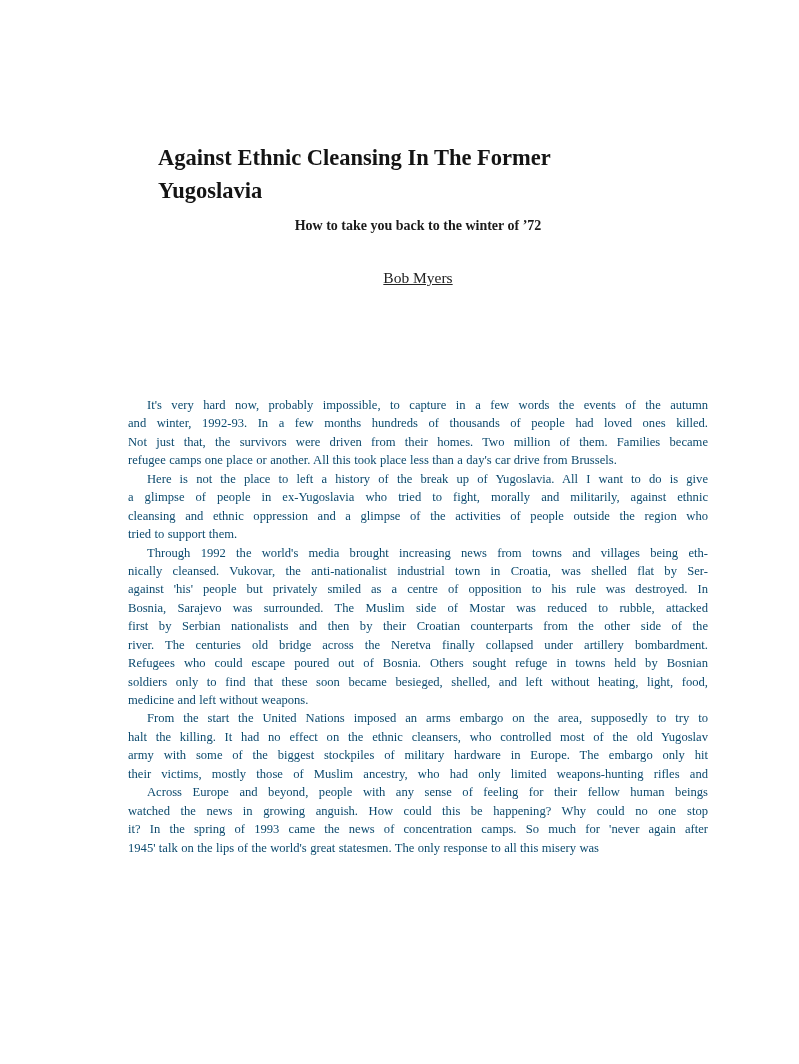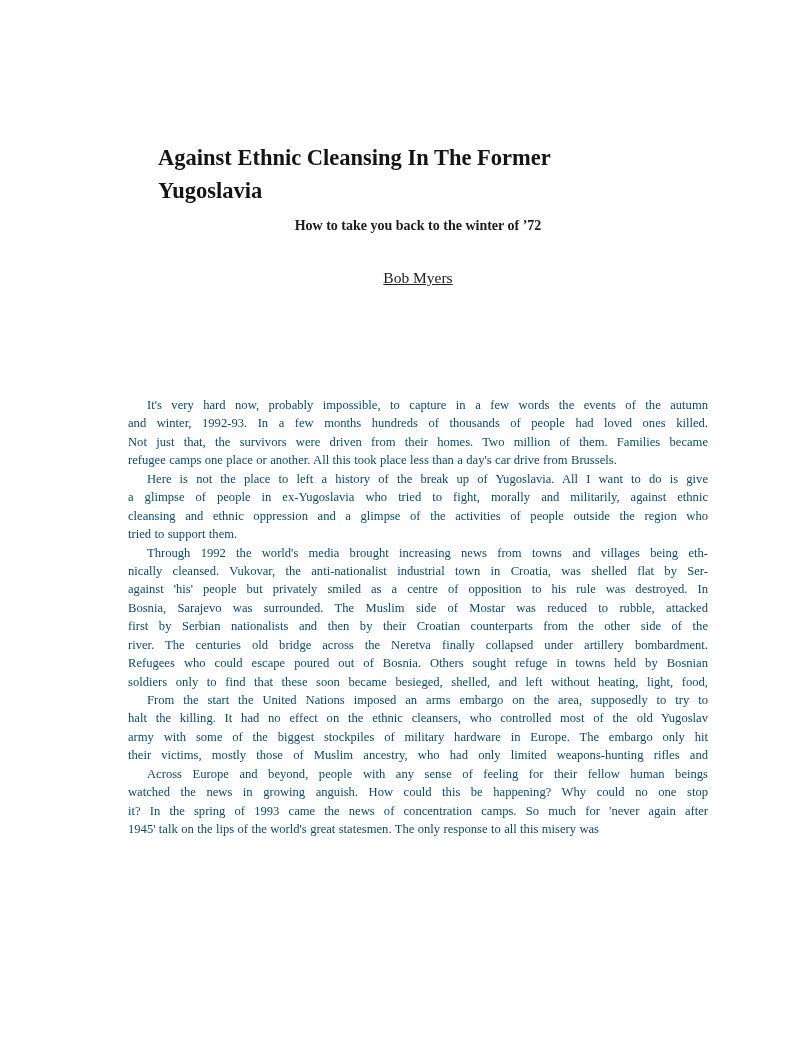--- a/index.html
+++ b/index.html
@@ -98,20 +98,21 @@
       </div>
       <div class="paragraph">
         <div class="line first">Through 1992 the world's media brought increasing news from towns and villages being eth-</div>
         <div class="line">nically cleansed. Vukovar, the anti-nationalist industrial town in Croatia, was shelled flat by Ser-</div>
         <div class="line">against 'his' people but privately smiled as a centre of opposition to his rule was destroyed. In</div>
         <div class="line">Bosnia, Sarajevo was surrounded. The Muslim side of Mostar was reduced to rubble, attacked</div>
         <div class="line">first by Serbian nationalists and then by their Croatian counterparts from the other side of the</div>
         <div class="line">river. The centuries old bridge across the Neretva finally collapsed under artillery bombardment.</div>
         <div class="line">Refugees who could escape poured out of Bosnia. Others sought refuge in towns held by Bosnian</div>
         <div class="line">soldiers only to find that these soon became besieged, shelled, and left without heating, light, food,</div>
+        <div class="line last">medicine and left without weapons.</div>
       </div>
       <div class="paragraph">
         <div class="line first">From the start the United Nations imposed an arms embargo on the area, supposedly to try to</div>
         <div class="line">halt the killing. It had no effect on the ethnic cleansers, who controlled most of the old Yugoslav</div>
         <div class="line">army with some of the biggest stockpiles of military hardware in Europe. The embargo only hit</div>
         <div class="line">their victims, mostly those of Muslim ancestry, who had only limited weapons-hunting rifles and</div>
       </div>
       <div class="paragraph">
         <div class="line first">Across Europe and beyond, people with any sense of feeling for their fellow human beings</div>
         <div class="line">watched the news in growing anguish. How could this be happening? Why could no one stop</div>

